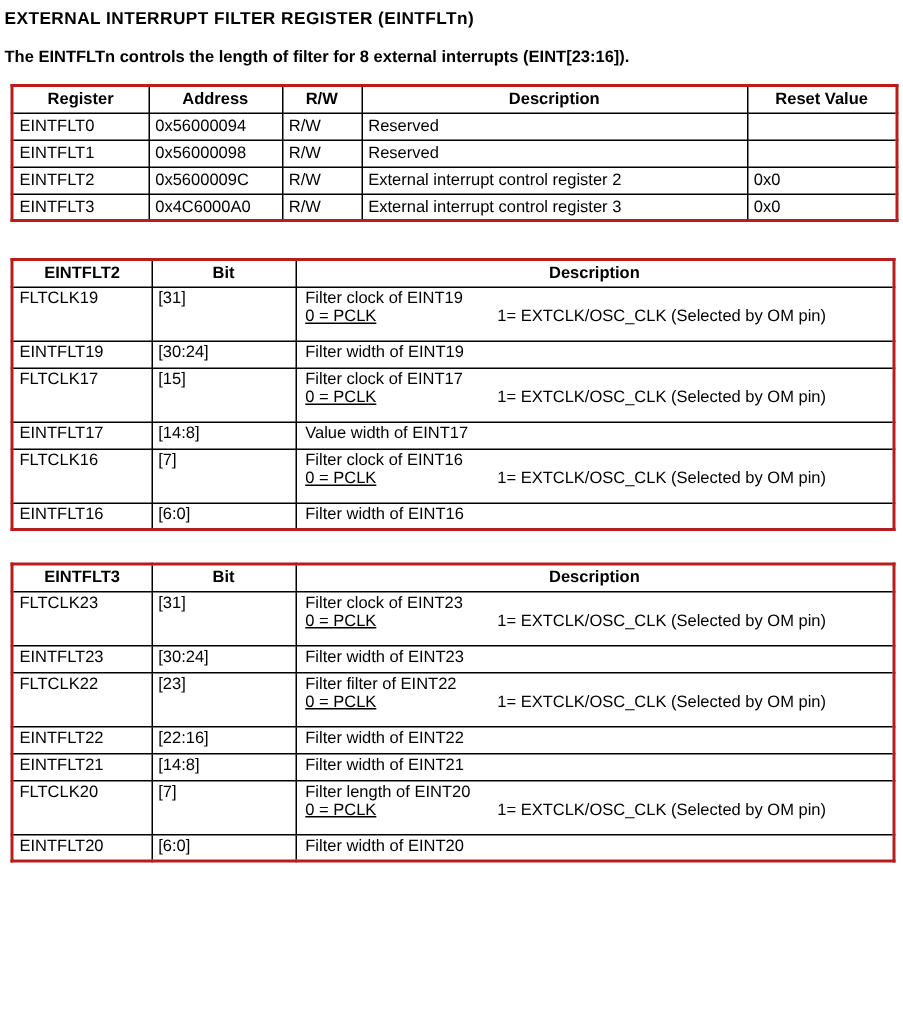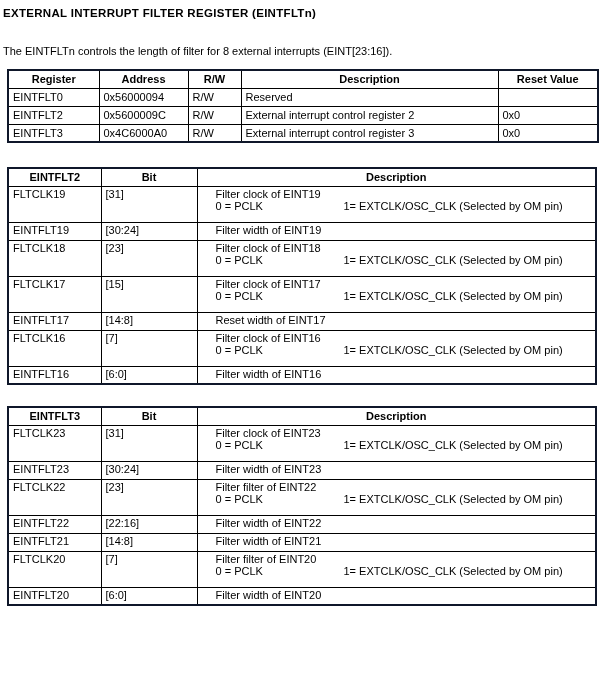--- a/index.html
+++ b/index.html
@@ -19,28 +19,29 @@
     padding: 7px 0 0 3px;
   }
   .title {
     font-size: 11.5px;
     font-weight: bold;
     letter-spacing: 0.3px;
     margin: 0 0 0 0;
   }
   .intro {
     font-size: 11px;
-    margin: 26px 0 0 0;
+    margin: 13px 0 0 0;
+    font-weight: bold;
   }
   table.doc-table {
     border-collapse: collapse;
     table-layout: fixed;
     margin-left: 4px;
     width: 590px;
-    border: 2px solid #0f172a;
+    border: 2px solid #b91c1c;
   }
   table.doc-table th,
   table.doc-table td {
     border: 1px solid #000;
     font-size: 11px;
     padding: 1px 4px;
     box-sizing: border-box;
     overflow: hidden;
     white-space: nowrap;
   }
@@ -57,24 +58,24 @@
     vertical-align: middle;
   }
   
   .bittable1 { margin-top: 24px; }
   .bittable2 { margin-top: 21px; }
   .bittable td {
     vertical-align: top;
     padding-top: 2px;
   }
   .bittable td.c { }
-  .bittable td.d { text-align: left; padding-left: 18px; }
+  .bittable td.d { text-align: left; padding-left: 6px; }
   .bittable tr.tall { height: 36px; }
   .bittable tr.short { height: 18px; margin-left: 31px; }
-  .opts .o0 { display: inline-block; width: 128px; }
+  .opts .o0 { display: inline-block; width: 128px; text-decoration: underline; }
 </style>
 </head>
 <body>
 
 <div class="page">
 
   <h1 class="title">EXTERNAL INTERRUPT FILTER REGISTER (EINTFLTn)</h1>
   <p class="intro">The EINTFLTn controls the length of filter for 8 external interrupts (EINT[23:16]).</p>
 
   <table class="doc-table regtable">
@@ -96,20 +97,27 @@
     </thead>
     <tbody>
       <tr>
         <td>EINTFLT0</td>
         <td>0x56000094</td>
         <td>R/W</td>
         <td>Reserved</td>
         <td></td>
       </tr>
       <tr>
+        <td>EINTFLT1</td>
+        <td>0x56000098</td>
+        <td>R/W</td>
+        <td>Reserved</td>
+        <td></td>
+      </tr>
+      <tr>
         <td>EINTFLT2</td>
         <td>0x5600009C</td>
         <td>R/W</td>
         <td>External interrupt control register 2</td>
         <td>0x0</td>
       </tr>
       <tr>
         <td>EINTFLT3</td>
         <td>0x4C6000A0</td>
         <td>R/W</td>
@@ -140,39 +148,31 @@
           <div>Filter clock of EINT19</div>
           <div class="opts"><span class="o0">0 = PCLK</span><span>1= EXTCLK/OSC_CLK (Selected by OM pin)</span></div>
         </td>
       </tr>
       <tr class="short">
         <td class="c">EINTFLT19</td>
         <td class="c">[30:24]</td>
         <td class="d">Filter width of EINT19</td>
       </tr>
       <tr class="tall">
-        <td class="c">FLTCLK18</td>
-        <td class="c">[23]</td>
-        <td class="d">
-          <div>Filter clock of EINT18</div>
-          <div class="opts"><span class="o0">0 = PCLK</span><span>1= EXTCLK/OSC_CLK (Selected by OM pin)</span></div>
-        </td>
-      </tr>
-      <tr class="tall">
         <td class="c">FLTCLK17</td>
         <td class="c">[15]</td>
         <td class="d">
           <div>Filter clock of EINT17</div>
           <div class="opts"><span class="o0">0 = PCLK</span><span>1= EXTCLK/OSC_CLK (Selected by OM pin)</span></div>
         </td>
       </tr>
       <tr class="short">
         <td class="c">EINTFLT17</td>
         <td class="c">[14:8]</td>
-        <td class="d">Reset width of EINT17</td>
+        <td class="d">Value width of EINT17</td>
       </tr>
       <tr class="tall">
         <td class="c">FLTCLK16</td>
         <td class="c">[7]</td>
         <td class="d">
           <div>Filter clock of EINT16</div>
           <div class="opts"><span class="o0">0 = PCLK</span><span>1= EXTCLK/OSC_CLK (Selected by OM pin)</span></div>
         </td>
       </tr>
       <tr class="short">
@@ -225,21 +225,21 @@
       </tr>
       <tr class="short">
         <td class="c">EINTFLT21</td>
         <td class="c">[14:8]</td>
         <td class="d">Filter width of EINT21</td>
       </tr>
       <tr class="tall">
         <td class="c">FLTCLK20</td>
         <td class="c">[7]</td>
         <td class="d">
-          <div>Filter filter of EINT20</div>
+          <div>Filter length of EINT20</div>
           <div class="opts"><span class="o0">0 = PCLK</span><span>1= EXTCLK/OSC_CLK (Selected by OM pin)</span></div>
         </td>
       </tr>
       <tr class="short">
         <td class="c">EINTFLT20</td>
         <td class="c">[6:0]</td>
         <td class="d">Filter width of EINT20</td>
       </tr>
     </tbody>
   </table>

